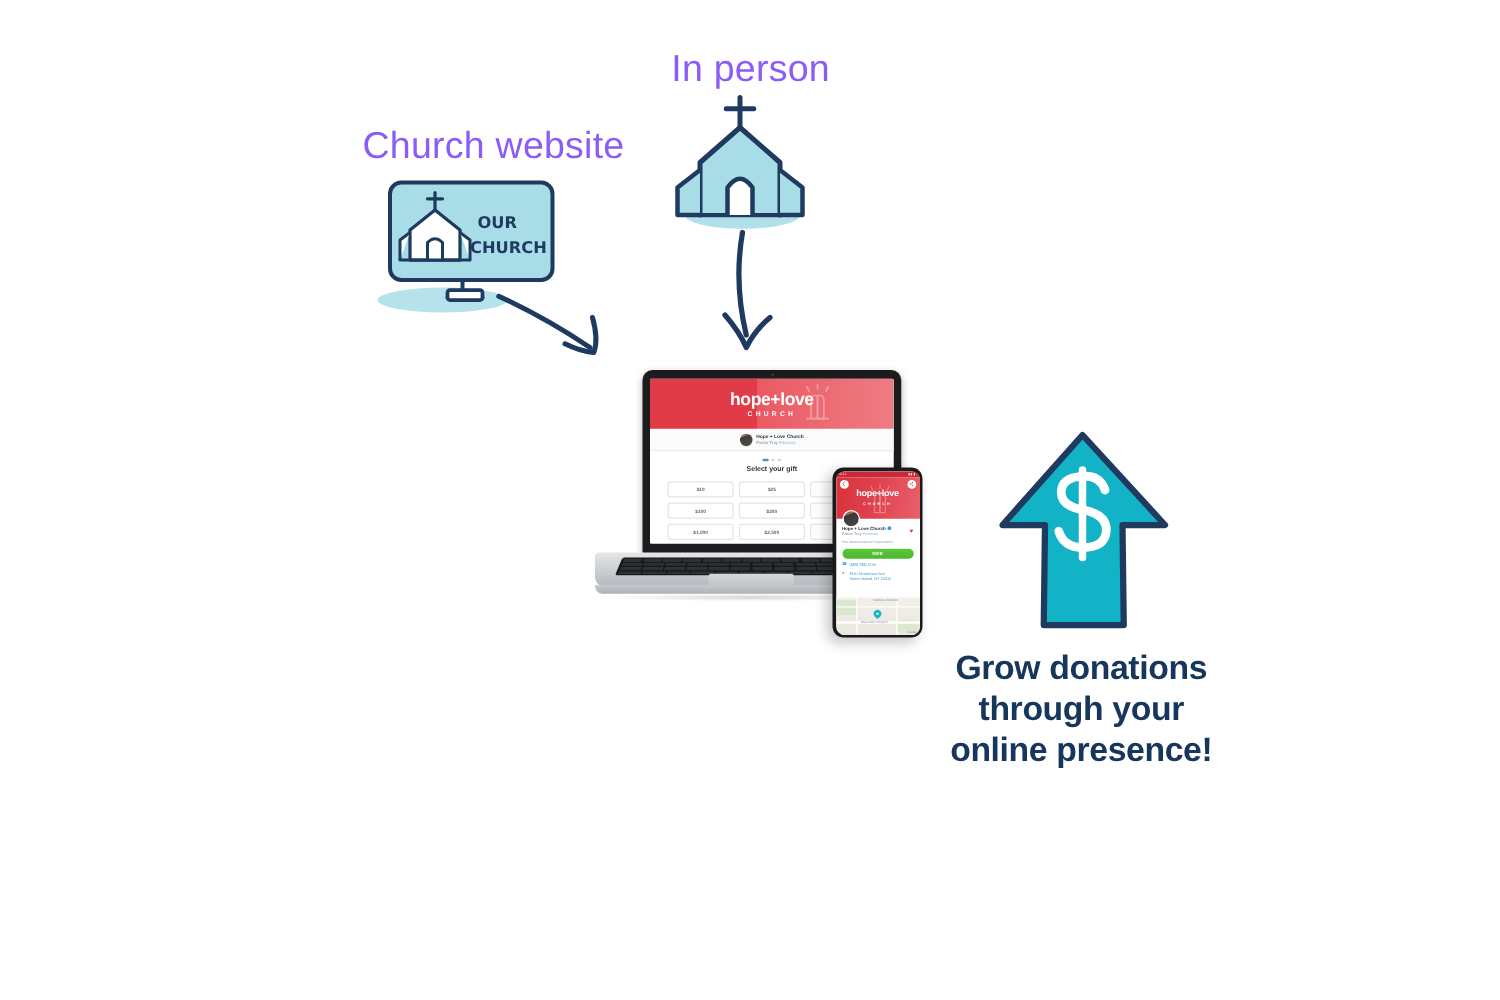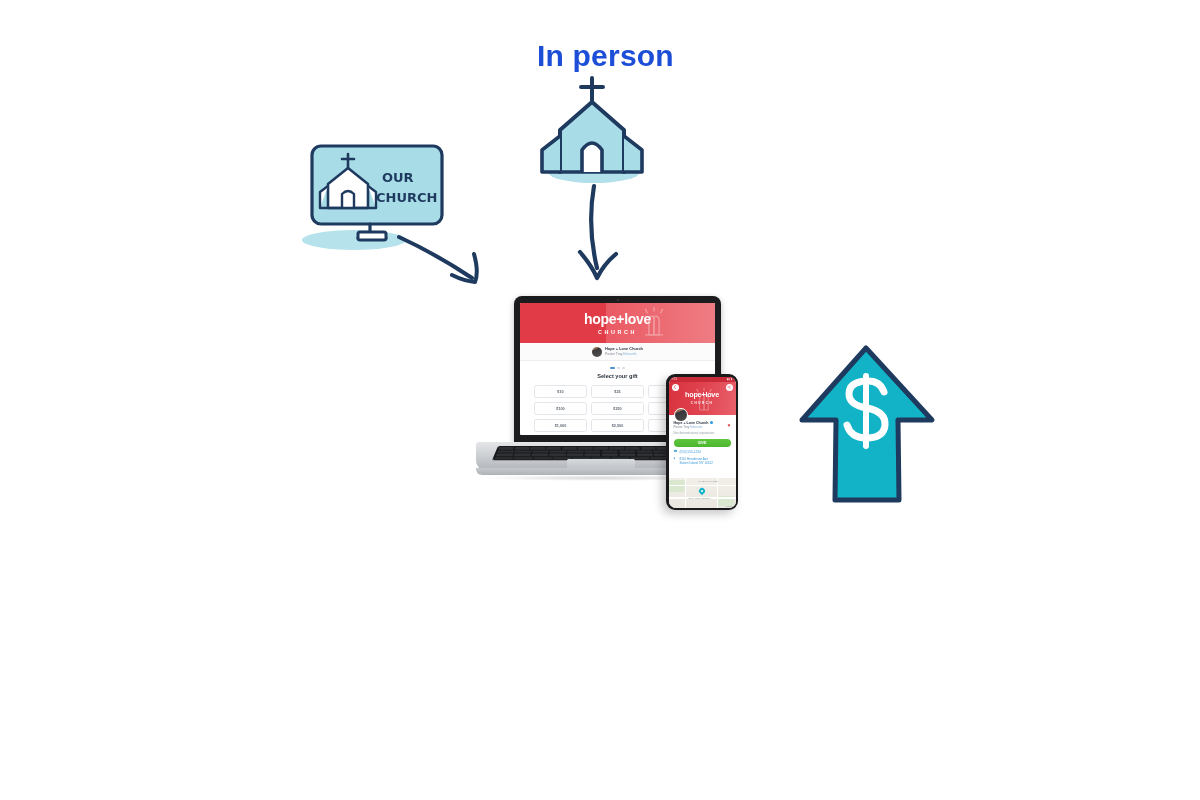--- a/index.html
+++ b/index.html
@@ -19,23 +19,23 @@
   .stage {
     position: absolute;
     inset: 0;
     width: 1200px;
     height: 800px;
   }
 
   
   .hand-label {
     position: absolute;
-    color: #1d4ed8;
+    color: #8b5cf6;
     font-family: "Liberation Sans", sans-serif;
-    font-weight: 700;
+    font-weight: 400;
     white-space: nowrap;
   }
   #label-church-website {
     left: 290px;
     top: 100px;
     font-size: 30px;
     letter-spacing: 0.2px;
   }
   #label-in-person {
     left: 537px;
@@ -400,20 +400,21 @@
     line-height: 1.22;
     letter-spacing: -0.3px;
   }
   #headline div { white-space: nowrap; }
 </style>
 </head>
 <body>
 
 <div class="stage">
 
+  <div class="hand-label" id="label-church-website">Church website</div>
 
   <div class="hand-label" id="label-in-person">In person</div>
 
   <svg class="sketch" id="monitor-sketch" viewBox="0 0 168 118">
     <ellipse cx="58" cy="102" rx="52" ry="10" fill="#a8dde8" opacity="0.85"></ellipse>
     <rect x="16" y="8" width="130" height="78" rx="9" fill="#a8dde8"></rect>
     <rect x="16" y="8" width="130" height="78" rx="9" fill="none" stroke="#1e3a5f" stroke-width="3.2" stroke-linejoin="round"></rect>
     <path d="M74 86 L74 96 M62 100 L90 100 M66 96 L84 96" stroke="#1e3a5f" stroke-width="3.2" fill="none" stroke-linecap="round"></path>
     <rect x="62" y="94" width="28" height="8" rx="2" fill="#ffffff" stroke="#1e3a5f" stroke-width="3"></rect>
 
@@ -633,14 +634,19 @@
           <div class="ph-maplabel" style="left:30px;top:2px;">RANDALL MANOR</div>
           <div class="ph-pin"></div>
           <div class="ph-maplabel" style="left:20px;top:19px;">Silver Manor Brighton</div>
           <div class="ph-maplabel" style="right:2px;bottom:1px;">Google</div>
         </div>
       </div>
     </div>
 
   </div>
 
+  <div id="headline">
+    <div>Grow donations</div>
+    <div>through your</div>
+    <div>online presence!</div>
+  </div>
 
 </div>
 
 </body></html>

